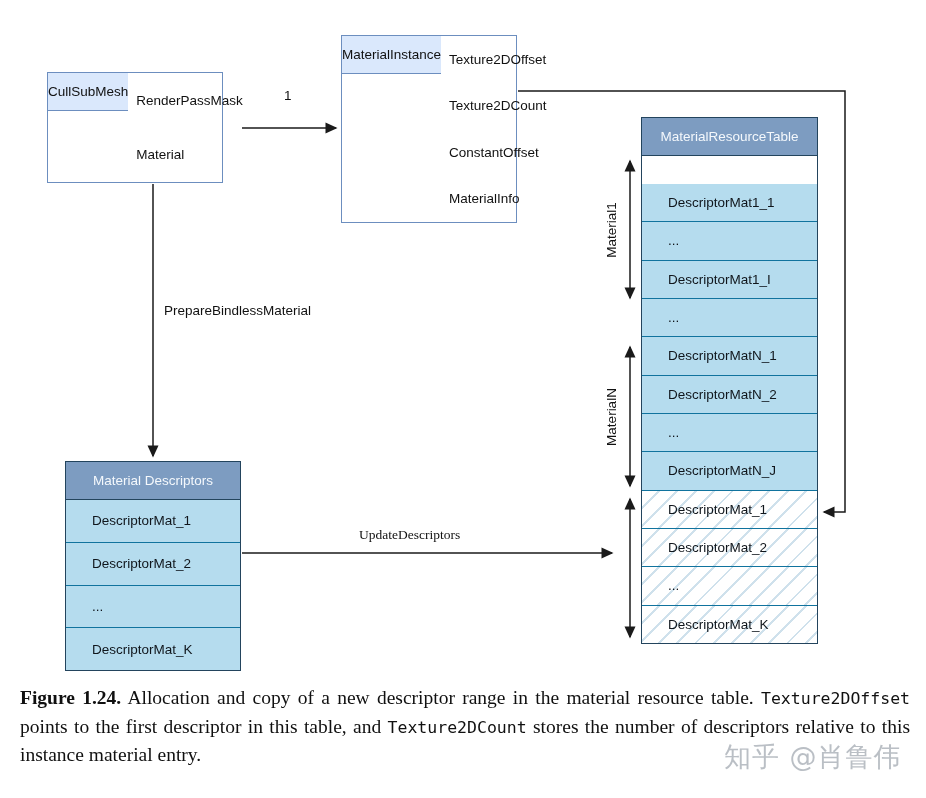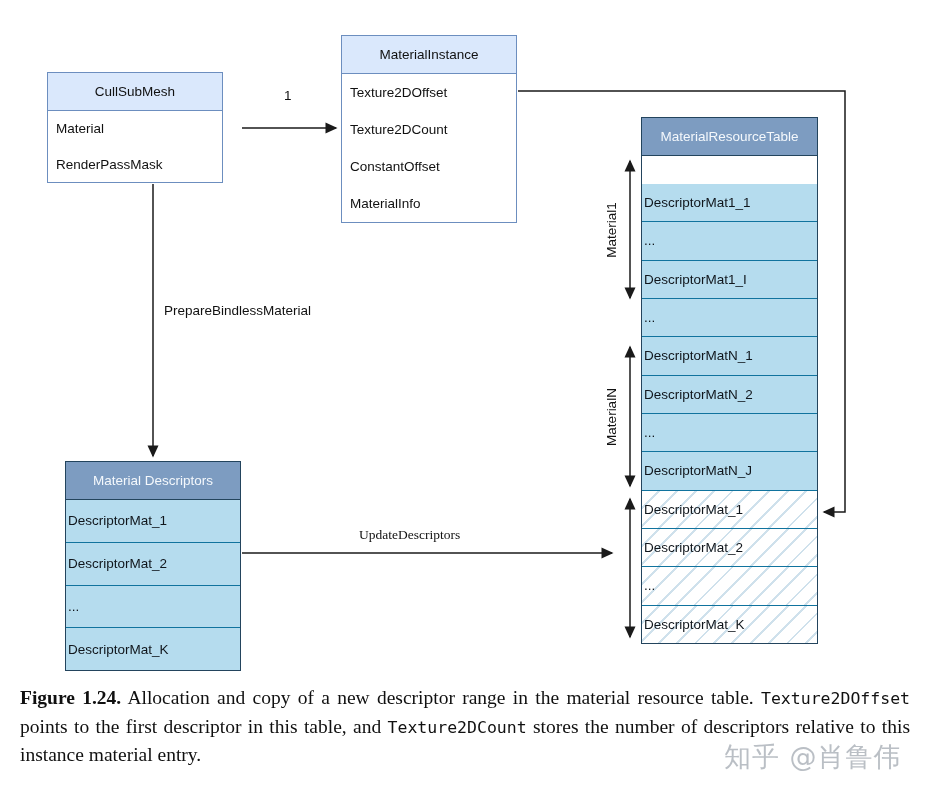--- a/index.html
+++ b/index.html
@@ -4,38 +4,38 @@
 <style>
   * { margin:0; padding:0; box-sizing:border-box; }
   html,body { background:#ffffff; }
   .stage {
     position:relative; width:926px; height:798px; background:#ffffff;
     font-family:"Liberation Sans", sans-serif; overflow:hidden;
   }
   .layer { position:absolute; left:0; top:0; width:926px; height:680px; pointer-events:none; z-index:3; }
 
   
-  .class-box { position:absolute; border:1px solid #6c8ebf; background:#ffffff; z-index:2; display:flex; flex-direction:column; }
+  .class-box { position:absolute; border:1px solid #6c8ebf; background:#ffffff; z-index:2; display:flex; flex-direction:row; }
   .cb-header { height:38px; background:#dae8fc; border-bottom:1px solid #6c8ebf;
                display:flex; align-items:center; justify-content:center;
                font-size:13.5px; color:#111; }
   .cb-body { flex:1; display:flex; flex-direction:column; }
   .cb-field { flex:1; display:flex; align-items:center; padding-left:8px; font-size:13.5px; color:#111; }
 
   .box-cullsubmesh { left:47px; top:72px; width:176px; height:111px; }
   .box-materialinstance { left:341px; top:35px; width:176px; height:188px; }
 
   
   .data-table { position:absolute; border:1px solid #23445d; z-index:2; display:flex; flex-direction:column; }
   .dt-header { height:38px; background:#7d9cc1; border-bottom:1px solid #23445d;
                display:flex; align-items:center; justify-content:center;
                font-size:13.5px; color:#f4f8fc; }
   .dt-rows { flex:1; display:flex; flex-direction:column; }
   .dt-row { flex:1; background:#b5dcee; border-top:1px solid #10739e;
-            display:flex; align-items:center; padding-left:2px; font-size:13.5px; color:#10161c;text-align:center; }
+            display:flex; align-items:center; padding-left:26px; font-size:13.5px; color:#10161c;text-align:center; }
   .dt-row:first-child { border-top:none; }
   .dt-row.hatched {
     background-color:#ffffff;
     background-image:repeating-linear-gradient(135deg, rgba(0,0,0,0) 0 11px, #cfe1ec 11px 13px);
   }
   .box-matdescriptors { left:65px; top:461px; width:176px; height:210px; }
   .box-resourcetable { left:641px; top:117px; width:177px; height:527px;gap:28px; }
 
   
   .edge-label { position:absolute; font-size:13.5px; color:#111; z-index:4; white-space:nowrap; }
@@ -80,22 +80,22 @@
     <path d="M518,91 L845,91 L845,512 L824,512" stroke="#1a1a1a" stroke-width="1.5" fill="none" marker-end="url(#arr)"></path>
 
     <path d="M630,161 L630,298" stroke="#1a1a1a" stroke-width="1.5" fill="none" marker-start="url(#arr)" marker-end="url(#arr)"></path>
     <path d="M630,347 L630,486 " stroke="#1a1a1a" stroke-width="1.5" fill="none" marker-start="url(#arr)" marker-end="url(#arr)"></path>
     <path d="M630,499 L630,637" stroke="#1a1a1a" stroke-width="1.5" fill="none" marker-start="url(#arr)" marker-end="url(#arr)"></path>
   </svg>
 
   <div class="class-box box-cullsubmesh">
     <div class="cb-header">CullSubMesh</div>
     <div class="cb-body">
+      <div class="cb-field">RenderPassMask</div>
       <div class="cb-field">Material</div>
-      <div class="cb-field">RenderPassMask</div>
     </div>
   </div>
 
   <div class="class-box box-materialinstance">
     <div class="cb-header">MaterialInstance</div>
     <div class="cb-body">
       <div class="cb-field">Texture2DOffset</div>
       <div class="cb-field">Texture2DCount</div>
       <div class="cb-field">ConstantOffset</div>
       <div class="cb-field">MaterialInfo</div>

